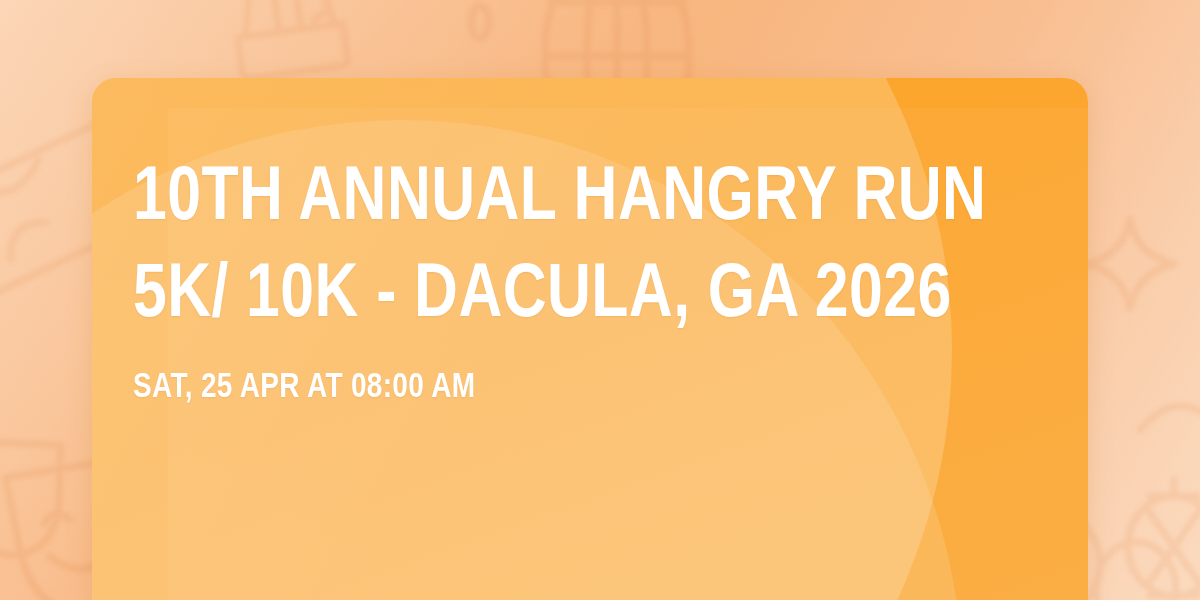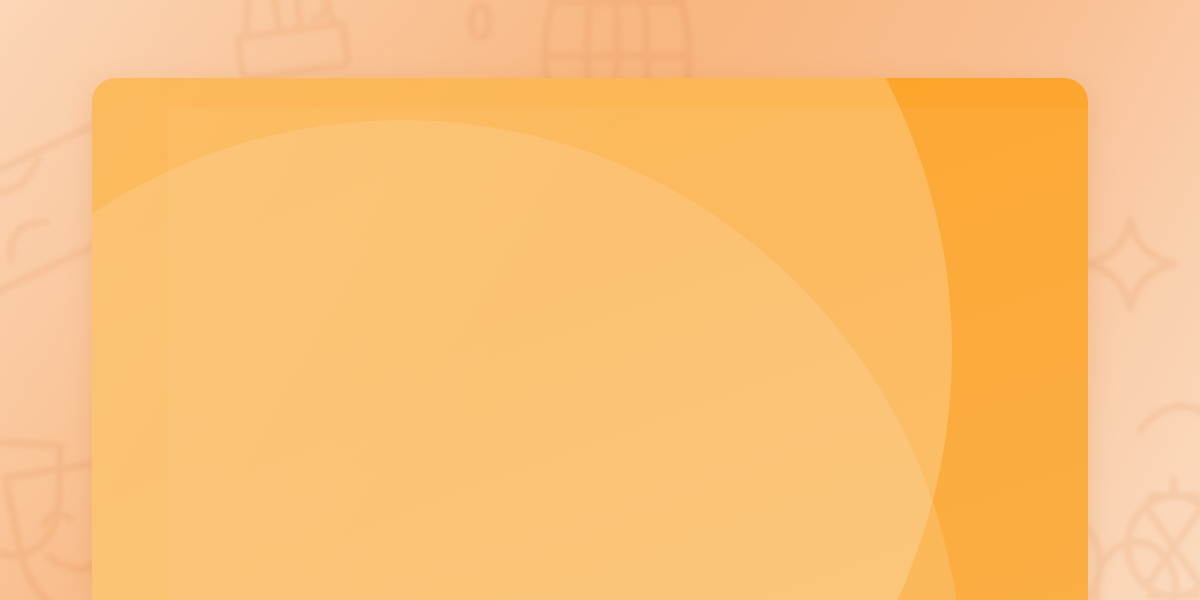--- a/index.html
+++ b/index.html
@@ -214,15 +214,19 @@
 
     <div class="backdrop-sheen"></div>
   </div>
 
   <div class="card">
     <div class="card-blob"></div>
     <div class="card-blob-2"></div>
     <div class="card-panel"></div>
     <div class="card-glow"></div>
 
+    <div class="card-content">
+      <h1 class="event-title">10th Annual Hangry Run 5K/ 10K - Dacula, GA 2026</h1>
+      <p class="event-date">Sat, 25 Apr at 08:00 AM</p>
+    </div>
   </div>
 
 </div>
 
 </body></html>

